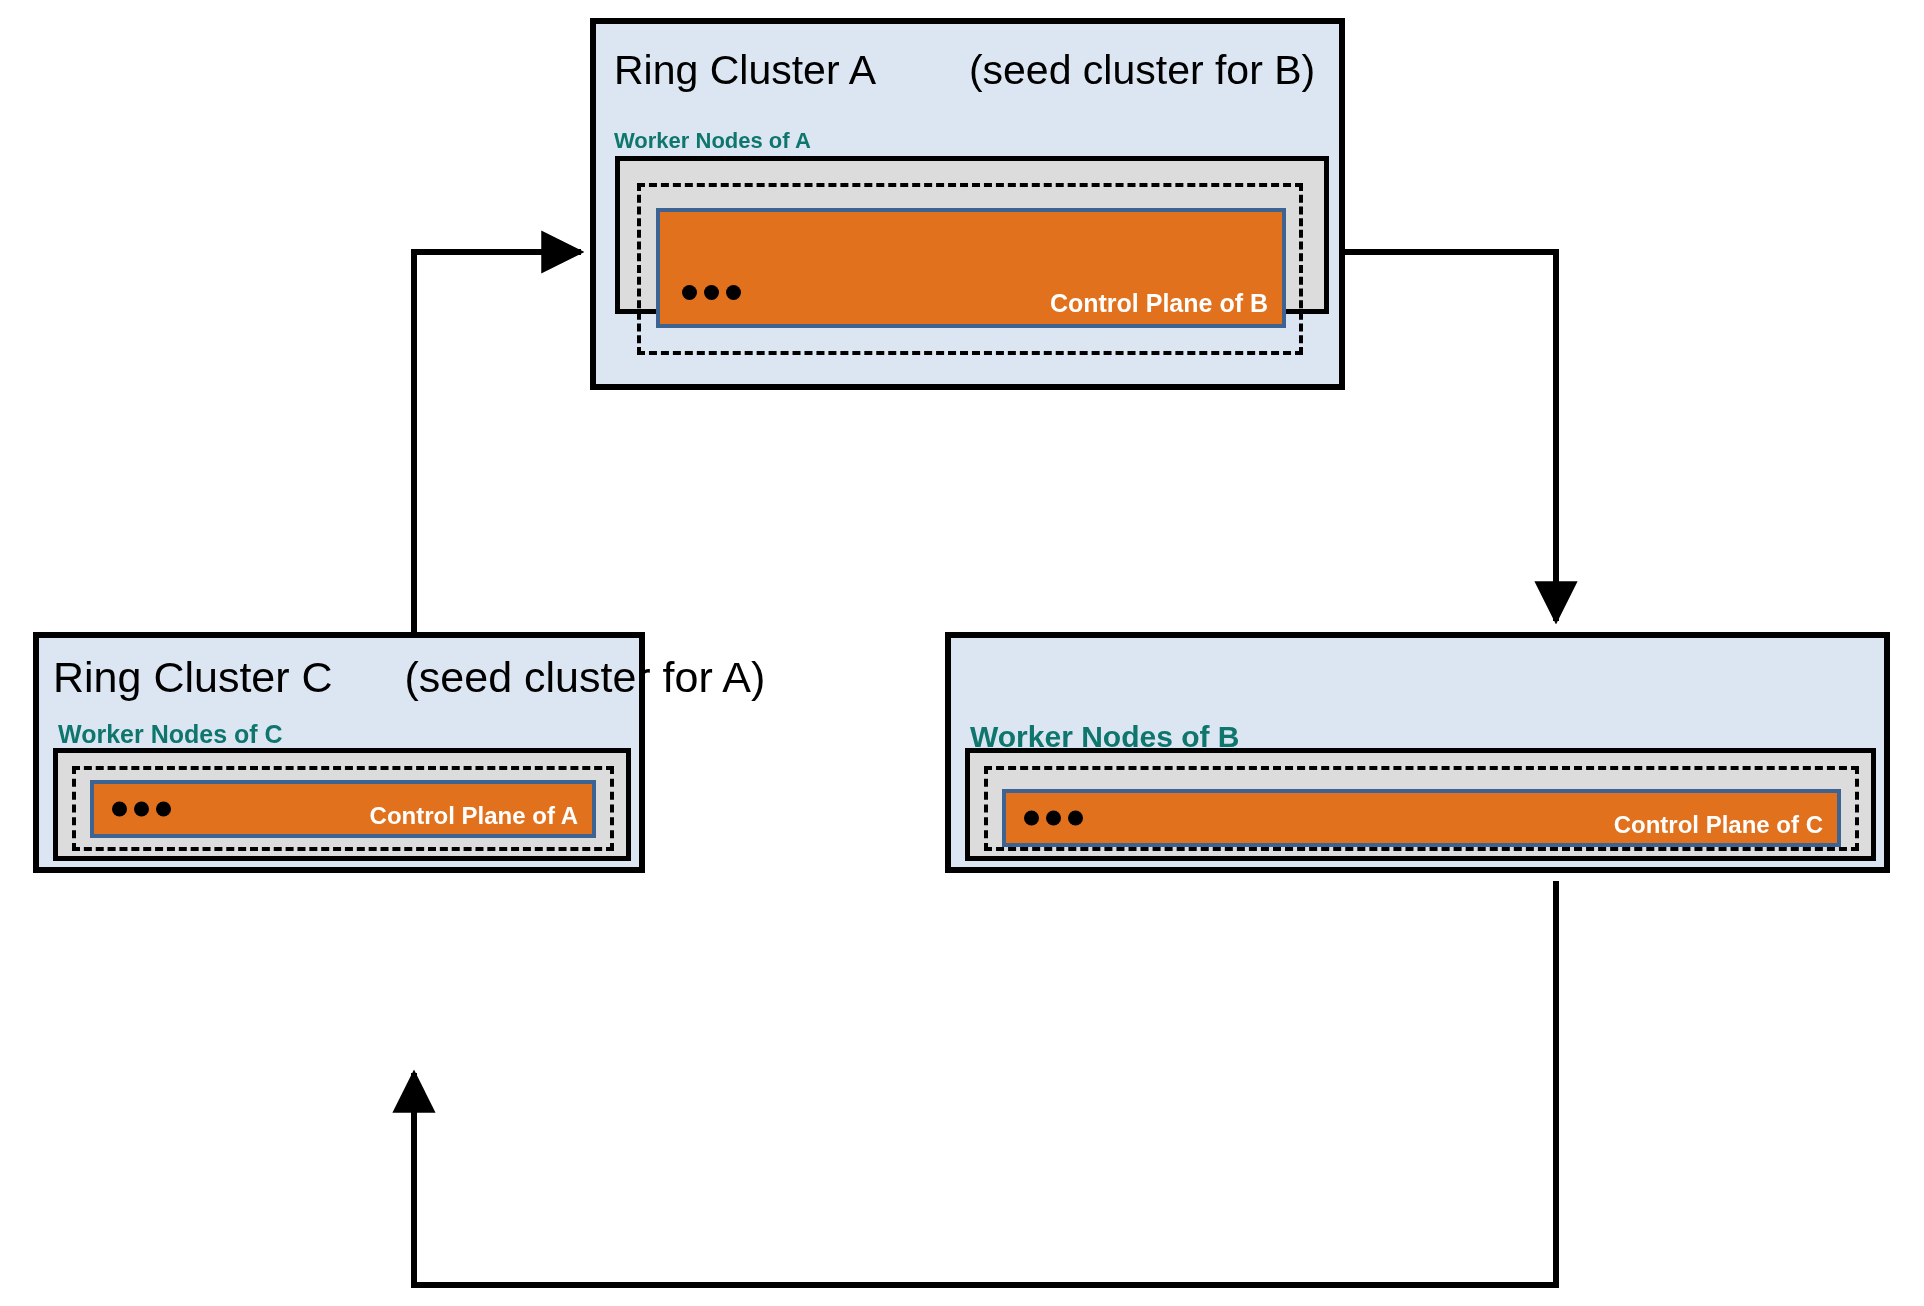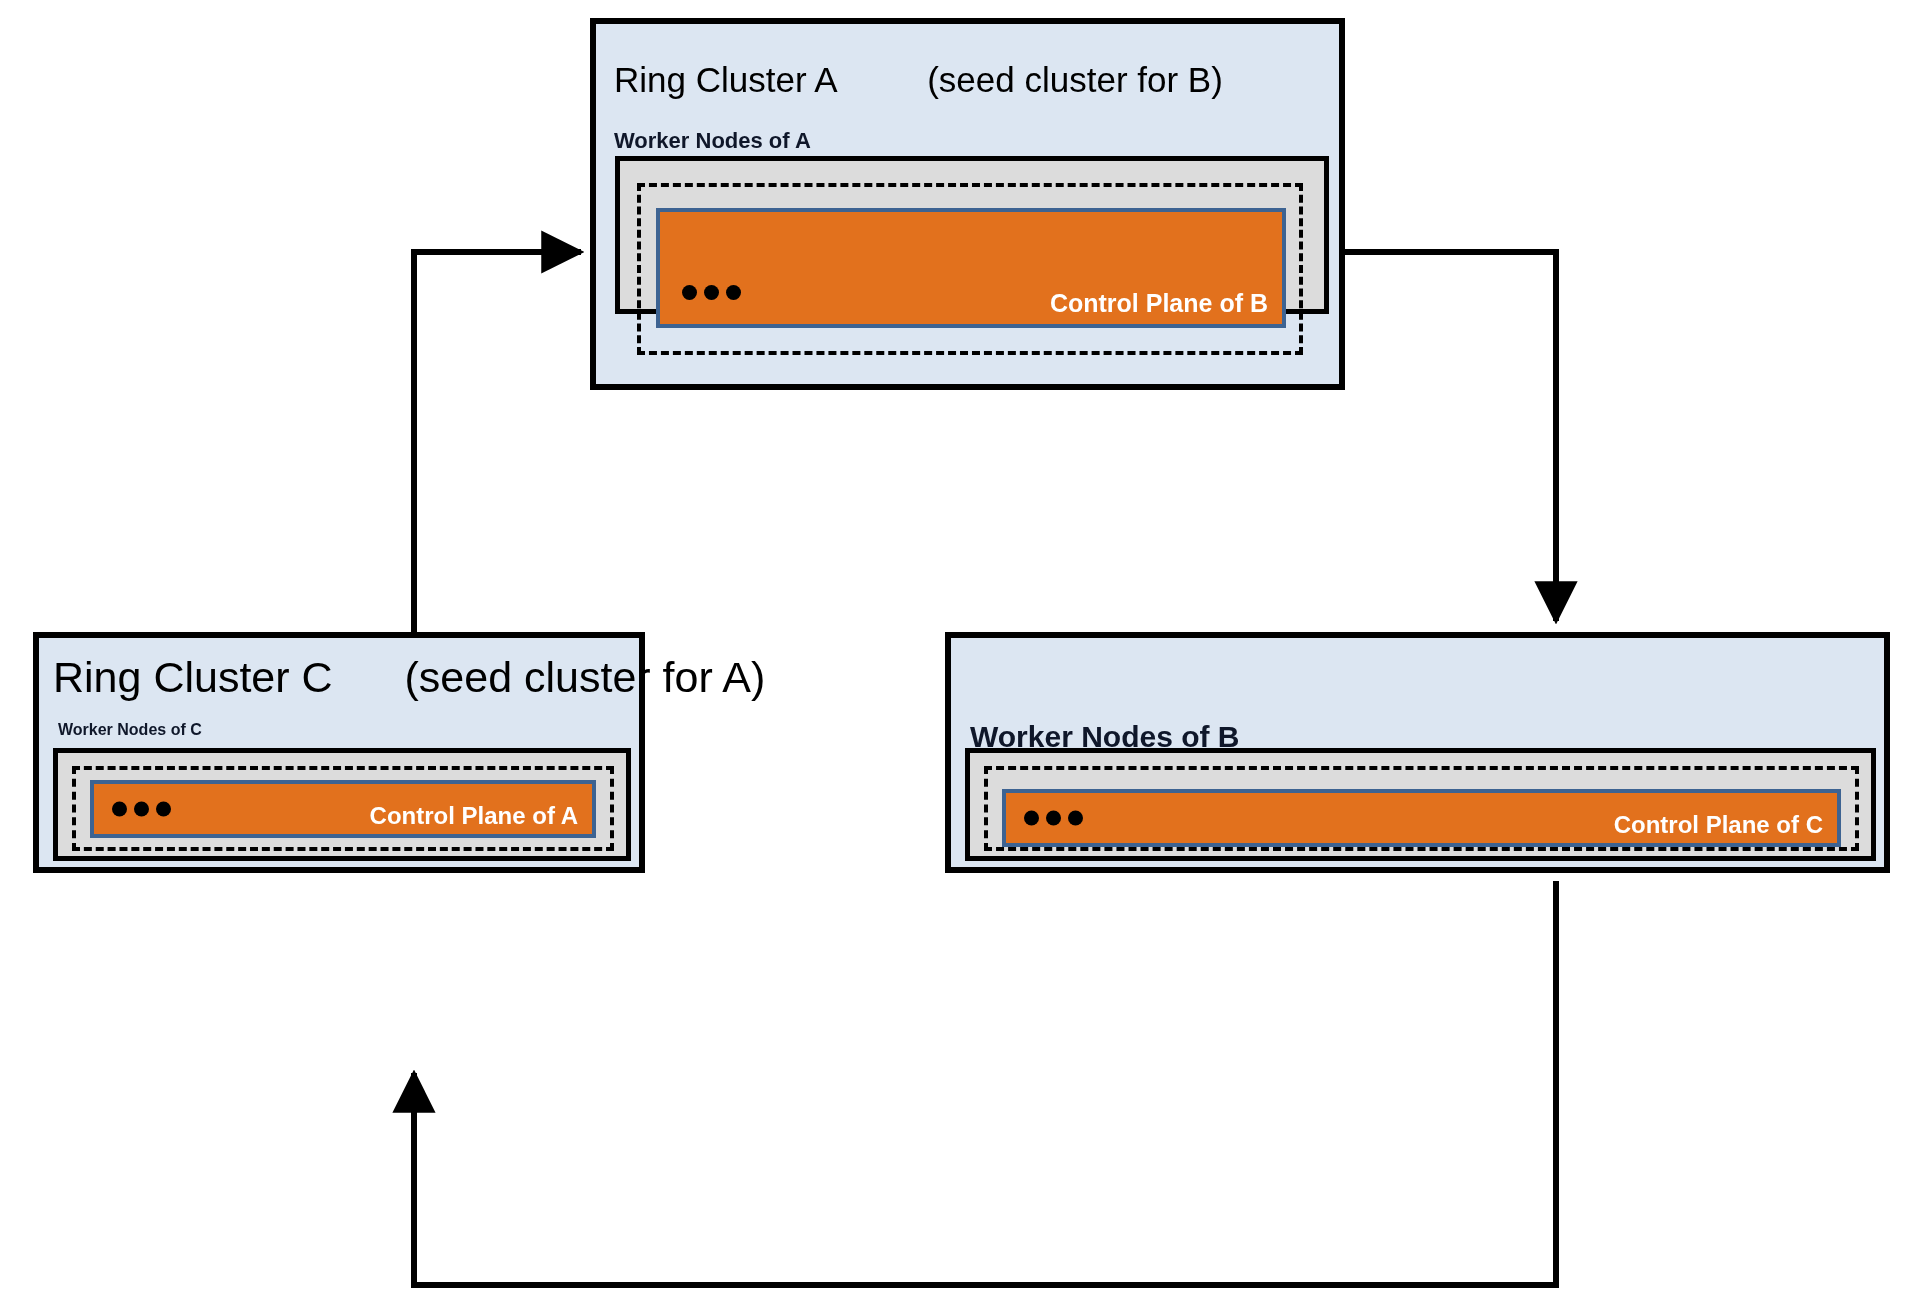--- a/index.html
+++ b/index.html
@@ -50,21 +50,21 @@
   .cluster-title .title-main {
     display: inline-block;
   }
   .cluster-title .title-sub {
     display: inline-block;
   }
 
   .worker-label {
     position: absolute;
     white-space: nowrap;
-    color: #0f172a;
+    color: #0f766e;
     font-weight: bold;
     line-height: 1;
   }
 
   
   .worker-box {
     position: absolute;
     background: #dcdcdc;
     border: 5px solid #000000;
     box-sizing: border-box;
@@ -122,21 +122,21 @@
 
     <path d="M 1345 252 L 1556 252 L 1556 621" fill="none" stroke="#000000" stroke-width="6" marker-end="url(#arrowhead)"></path>
 
     <path d="M 1556 881 L 1556 1285 L 414 1285 L 414 1073" fill="none" stroke="#000000" stroke-width="6" marker-end="url(#arrowhead)"></path>
 
     <path d="M 414 632 L 414 252 L 581 252" fill="none" stroke="#000000" stroke-width="6" marker-end="url(#arrowhead)"></path>
   </svg>
 
   <div class="cluster" style="left:590px; top:18px; width:755px; height:372px;">
 
-    <div class="cluster-title" style="left:18px; top:26px; font-size:35px;margin-top:12px;">
+    <div class="cluster-title" style="left:18px; top:26px; font-size:41px;">
       <span class="title-main">Ring Cluster A</span>
       <span style="display:inline-block; width:70px;"></span>
       <span class="title-sub">(seed cluster for B)</span>
     </div>
 
     <div class="worker-label" style="left:18px; top:106px; font-size:22px;">Worker Nodes of A</div>
 
     <div class="worker-box" style="left:19px; top:132px; width:714px; height:158px;">
 
       <div class="dashed-box" style="left:17px; top:22px; width:666px; height:172px;"></div>
@@ -153,21 +153,21 @@
   </div>
 
   <div class="cluster" style="left:33px; top:632px; width:612px; height:241px;">
 
     <div class="cluster-title" style="left:14px; top:18px; font-size:43px;">
       <span class="title-main">Ring Cluster C</span>
       <span style="display:inline-block; width:48px;"></span>
       <span class="title-sub">(seed cluster for A)</span>
     </div>
 
-    <div class="worker-label" style="left:19px; top:84px; font-size:16px;text-align:right;">Worker Nodes of C</div>
+    <div class="worker-label" style="left:19px; top:84px; font-size:25px;text-align:right;">Worker Nodes of C</div>
 
     <div class="worker-box" style="left:14px; top:110px; width:578px; height:113px;">
 
       <div class="dashed-box" style="left:14px; top:13px; width:542px; height:85px;"></div>
 
       <div class="control-plane" style="left:32px; top:27px; width:506px; height:58px;text-align:center;">
         <div class="cp-dots" style="left:18px; top:50%; transform:translateY(-50%);">
           <i></i>
             <i></i>
             <i></i>

